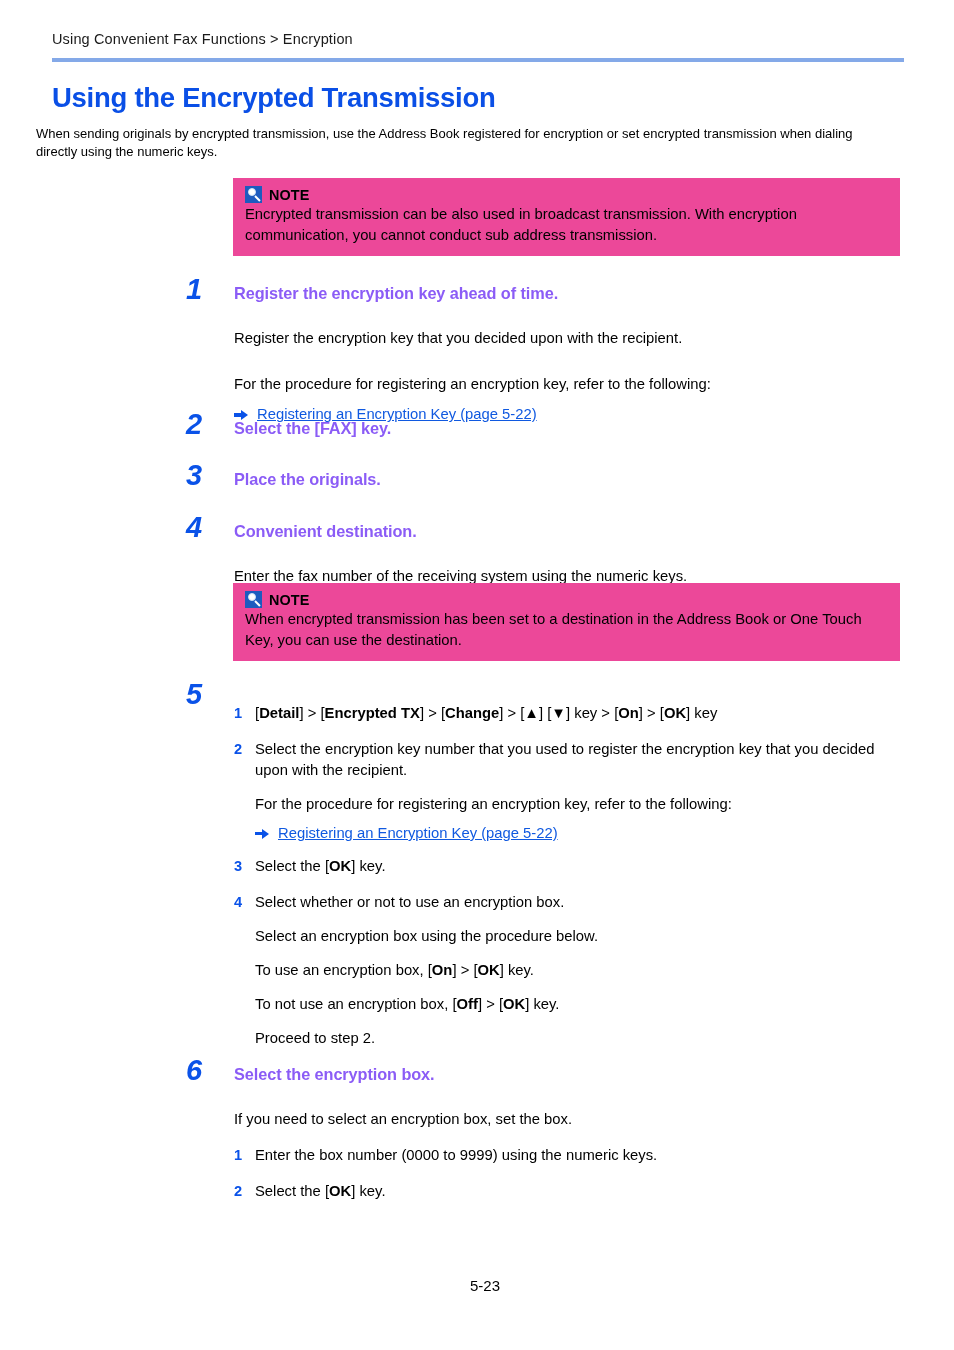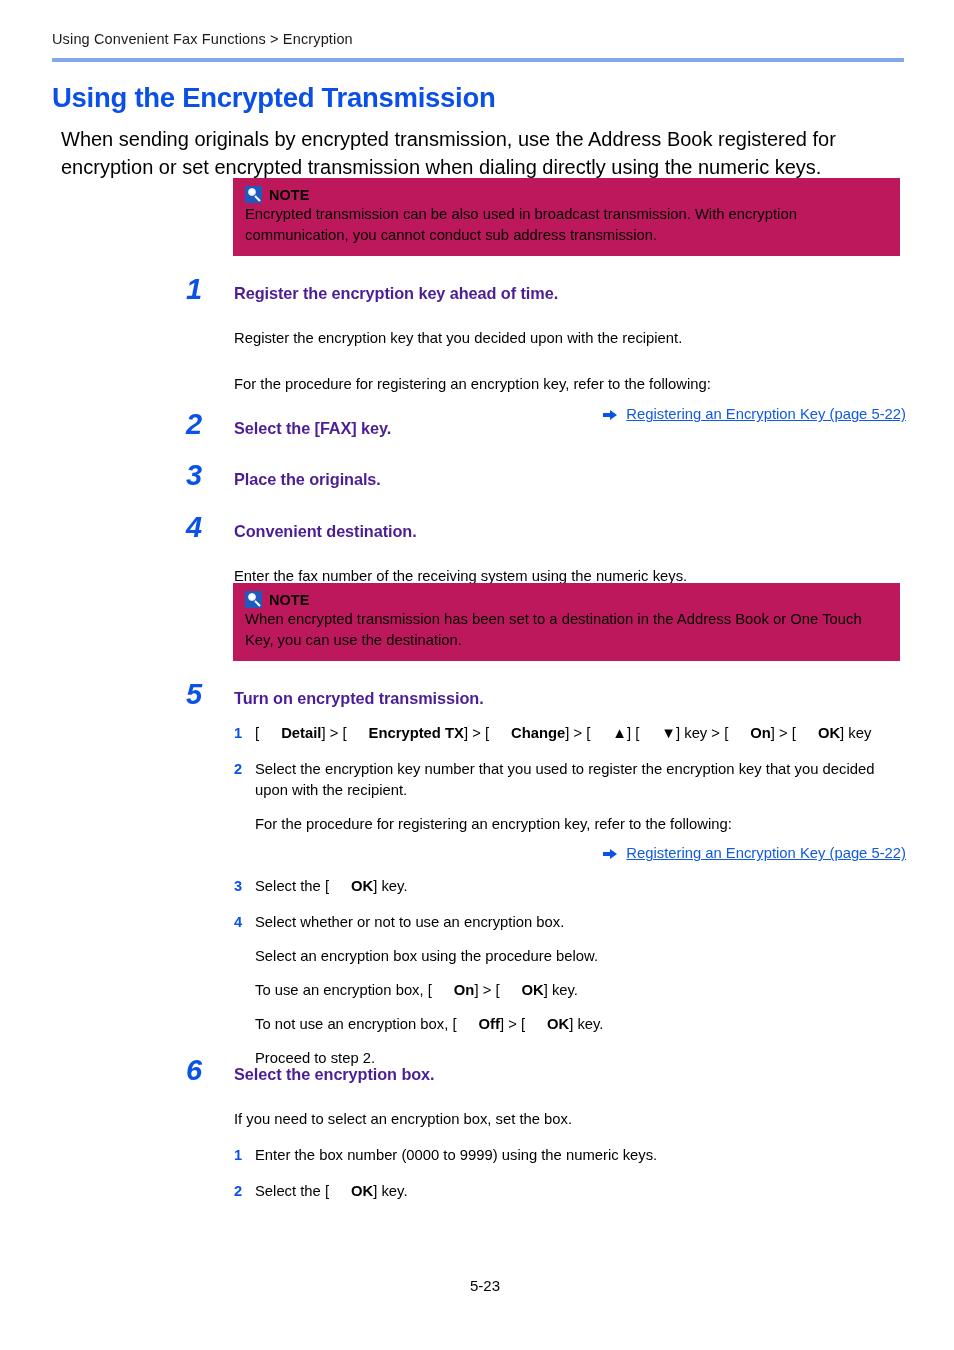--- a/index.html
+++ b/index.html
@@ -50,32 +50,32 @@
     top: 64px;
     font-size: 27.5px;
     font-weight: bold;
     color: #0a4fe6;
     letter-spacing: -0.01em;
   }
 
   
   .intro {
     position: absolute;
-    left: 61px;
+    left: 36px;
     top: 125px;
     width: 828px;
-    font-size: 20px;
+    font-size: 13px;
     line-height: 1.42;
     color: #000;
   }
 
   
   .note-box {
     position: absolute;
-    background: #be185d;
+    background: #ec4899;
     box-sizing: border-box;
     padding: 8px 12px 10px 12px;
   }
   .note-head {
     display: flex;
     align-items: center;
     gap: 7px;
     margin-bottom: 1px;
   }
   .note-icon {
@@ -139,38 +139,37 @@
     color: #0a52e8;
     text-align: left;
     line-height: 1;
   }
   .step-body {
     margin-left: 48px;
   }
   .step-title {
     font-size: 16.3px;
     font-weight: bold;
-    color: #4c1d95;
+    color: #8b5cf6;
     line-height: 1.25;
     letter-spacing: -0.005em;
   }
   .step-para {
     font-size: 14.8px;
     line-height: 1.42;
     color: #000;
     margin-top: 25px;
   }
 
   
   .link-row {
     display: flex;
     align-items: baseline;
     margin-top: 11px;
     gap: 9px;
-    justify-content: flex-end;
   }
   .arrow-icon {
     position: relative;
     display: inline-block;
     width: 14px;
     height: 11px;
     flex: 0 0 auto;
     top: 1px;
   }
   .arrow-icon .shaft {
@@ -222,21 +221,21 @@
     color: #000;
   }
   .substep-extra {
     font-size: 14.8px;
     line-height: 1.42;
     color: #000;
     margin-top: 13px;
   }
   .substep .link-row { margin-top: 10px; }
 
-  b, .bold { font-weight: bold; padding-left: 22px; }
+  b, .bold { font-weight: bold; }
 
   
   .footer {
     position: absolute;
     left: 8px;
     top: 1277px;
     width: 954px;
     text-align: center;
     font-size: 15px;
     color: #000;
@@ -312,21 +311,20 @@
           <span class="handle"></span>
       </span>
       <span class="note-title">NOTE</span>
     </div>
     <div class="note-body">When encrypted transmission has been set to a destination in the Address Book or One Touch Key, you can use the destination.</div>
   </div>
 
   <div class="step" id="step-5" style="top:688px;">
     <div class="step-num">5</div>
     <div class="step-body">
-      <div class="step-title">Turn on encrypted transmission.</div>
 
       <div class="substep">
         <div class="substep-num">1</div>
         <div class="substep-content">
           <div class="substep-text">[<b>Detail</b>] &gt; [<b>Encrypted TX</b>] &gt; [<b>Change</b>] &gt; [<b>▲</b>] [<b>▼</b>] key &gt; [<b>On</b>] &gt; [<b>OK</b>] key</div>
         </div>
       </div>
 
       <div class="substep">
         <div class="substep-num">2</div>

